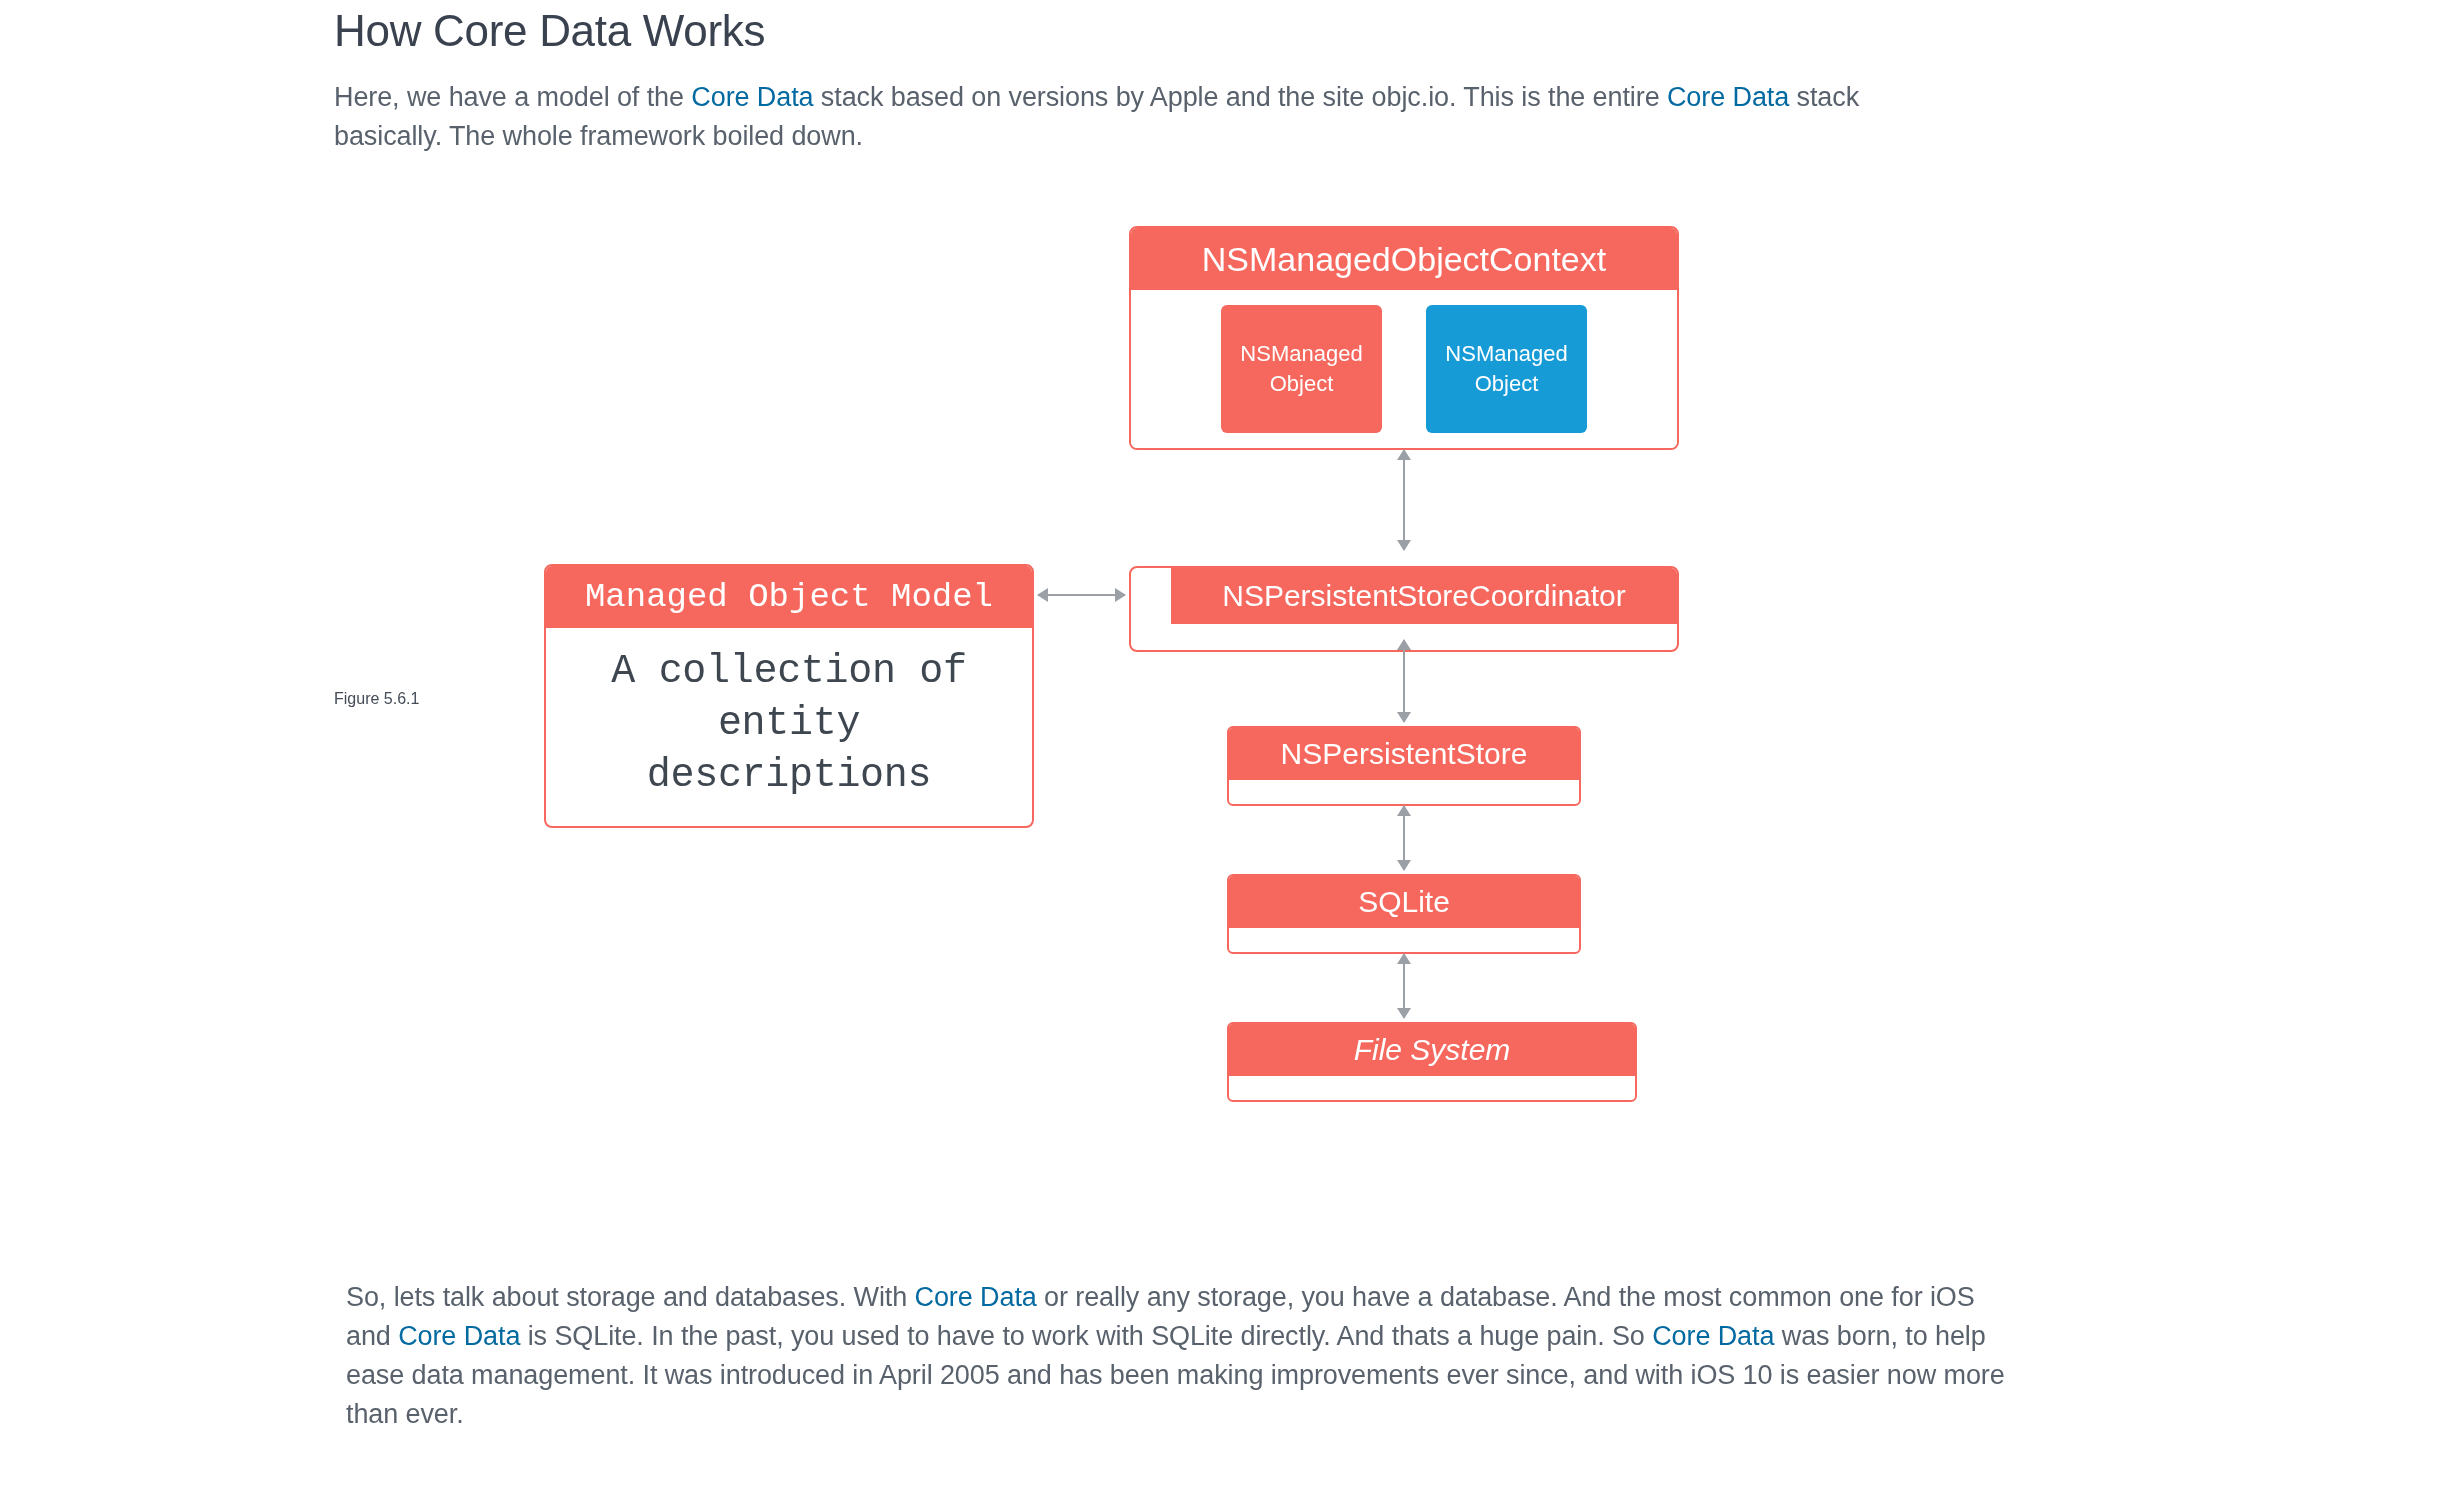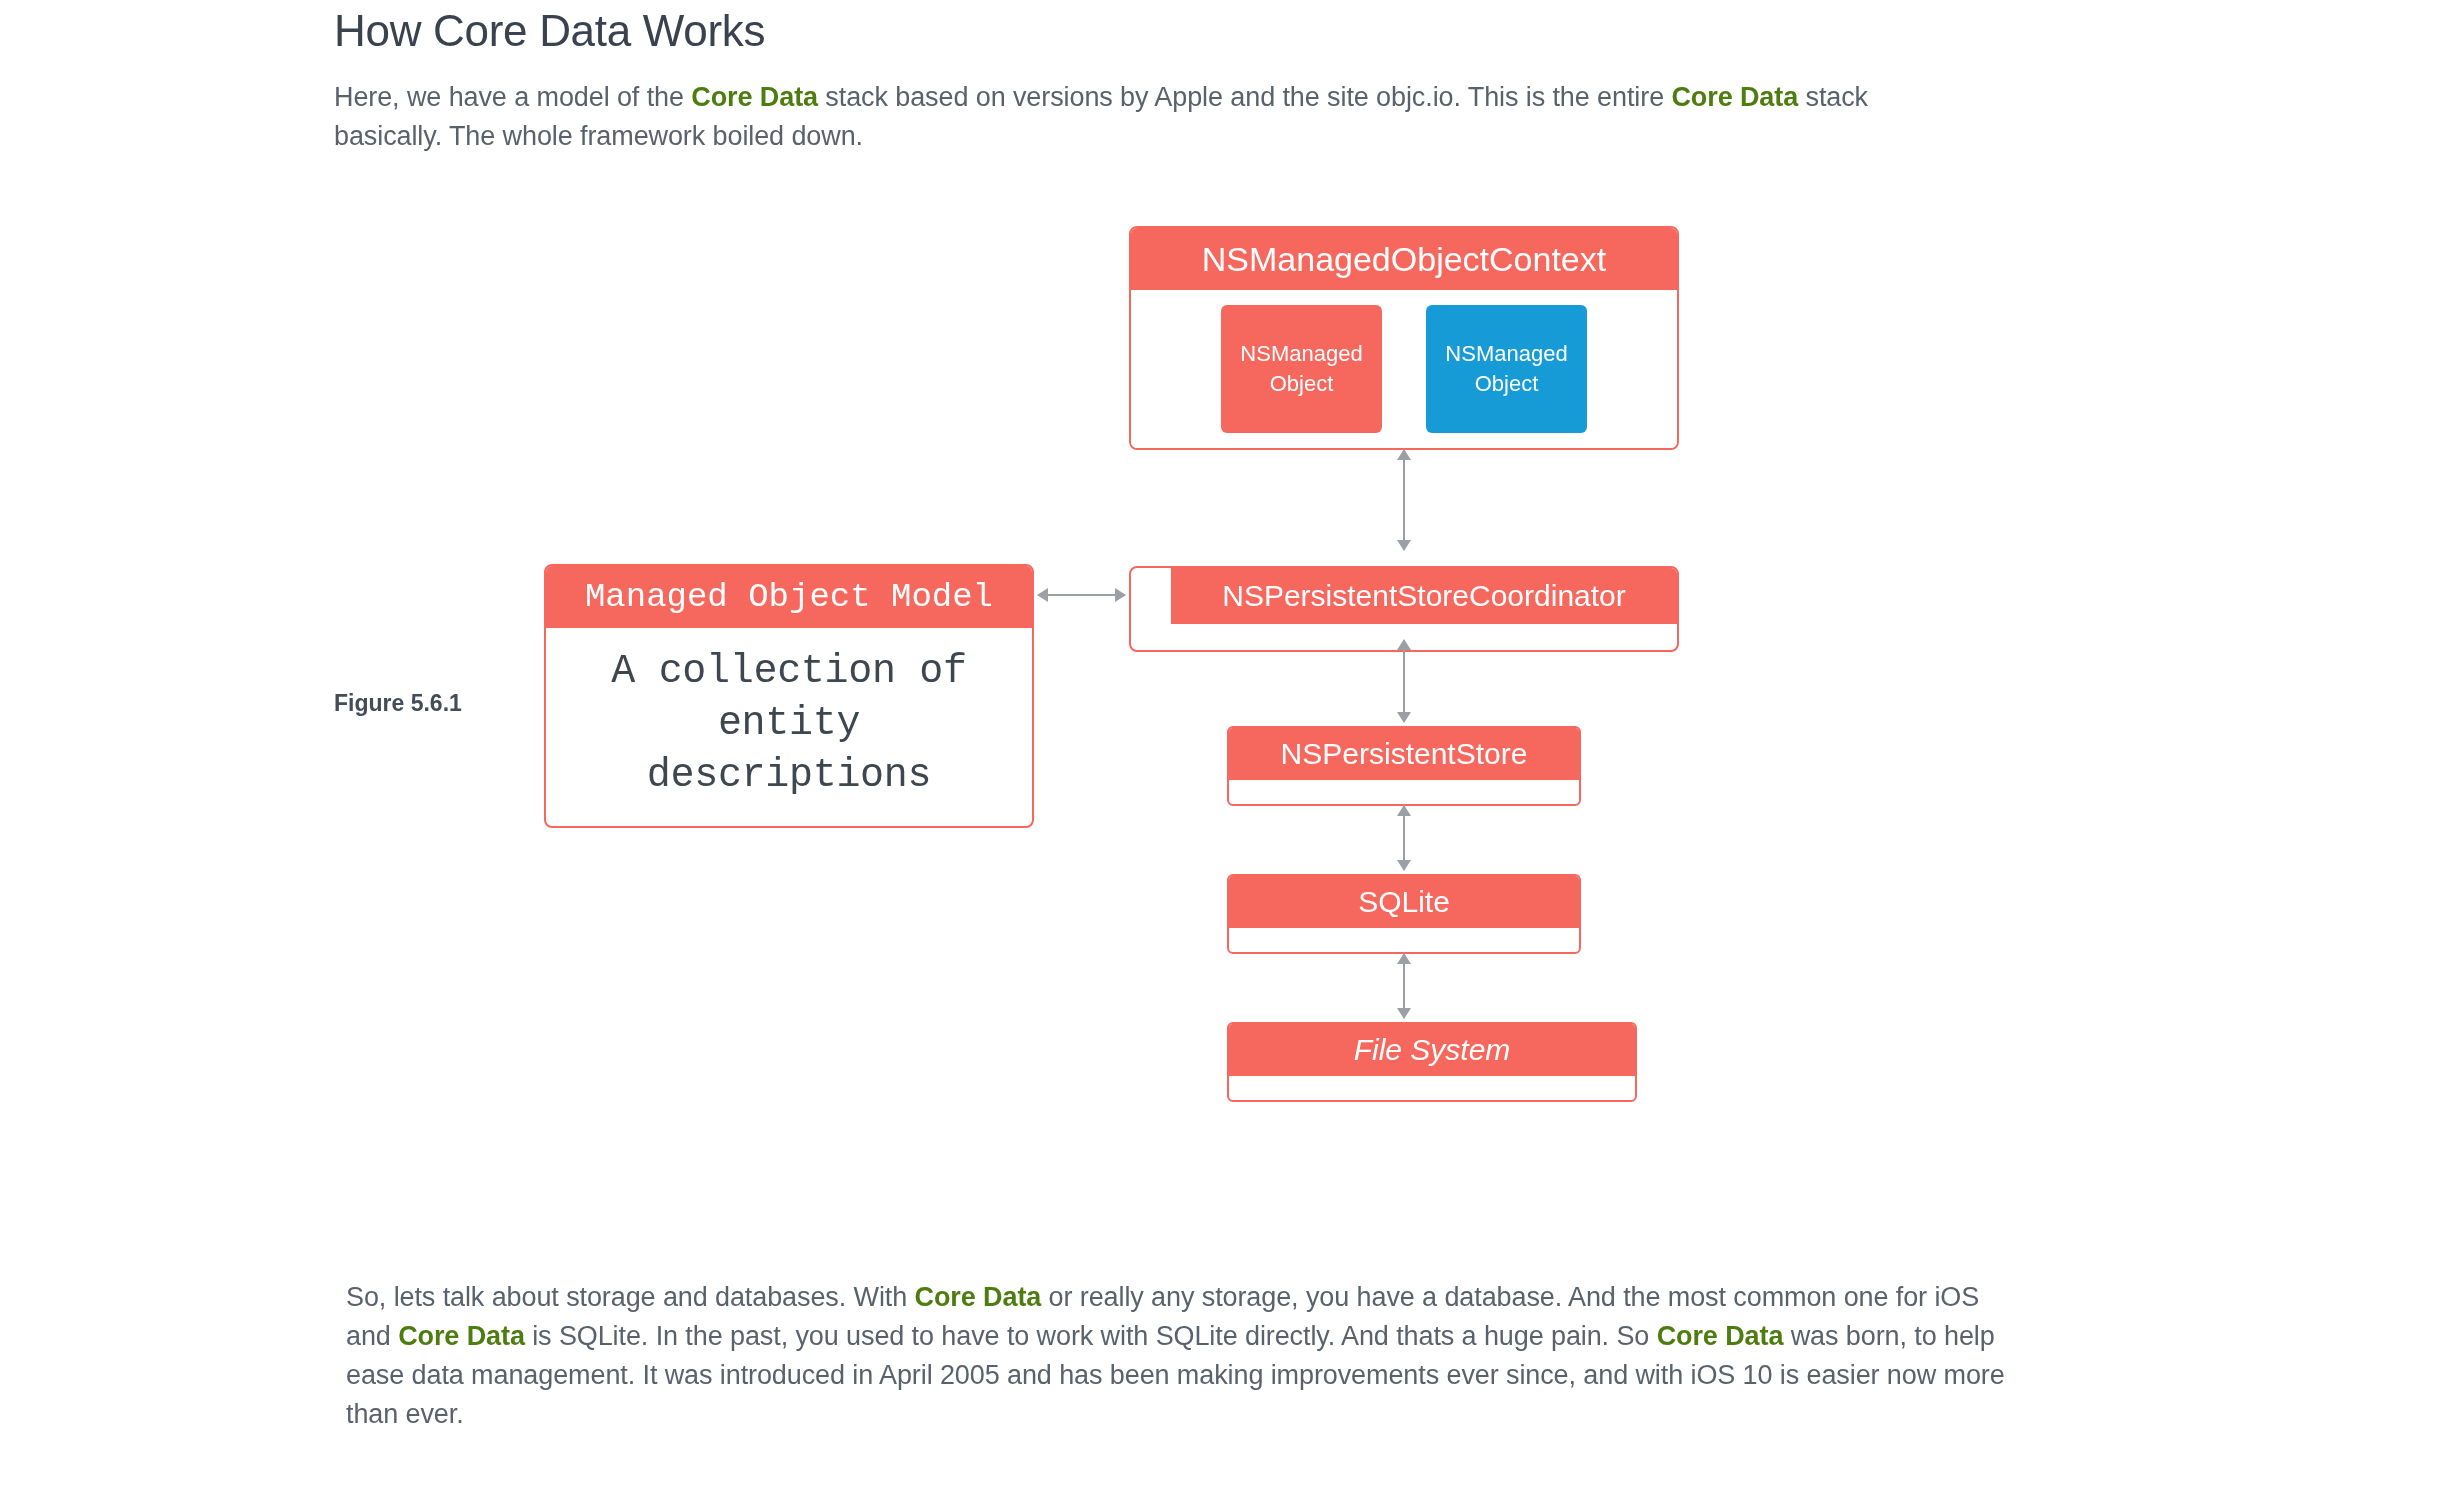--- a/index.html
+++ b/index.html
@@ -24,34 +24,34 @@
     margin-bottom: 22px;
     letter-spacing: -0.3px;
   }
   p.para {
     font-size: 27px;
     line-height: 1.45;
     color: #59626c;
     font-weight: 400;
     letter-spacing: -0.1px;
   }
-  p.para strong { font-weight: 700; color: #4d7c0f; }
+  p.para strong { font-weight: 400; color: #0369a1; }
 
   
   .diagram {
     position: absolute;
     left: 334px;
     top: 190px;
     width: 1700px;
     height: 1075px;
   }
   .figlabel {
     position: absolute;
-    font-size: 23px;
-    font-weight: 700;
+    font-size: 16px;
+    font-weight: 400;
     color: #444c57;
   }
   .box {
     position: absolute;
     border: 2px solid #f6685e;
     border-radius: 8px;
     background: #fff;
     overflow: hidden;
   }
   .box .header {

